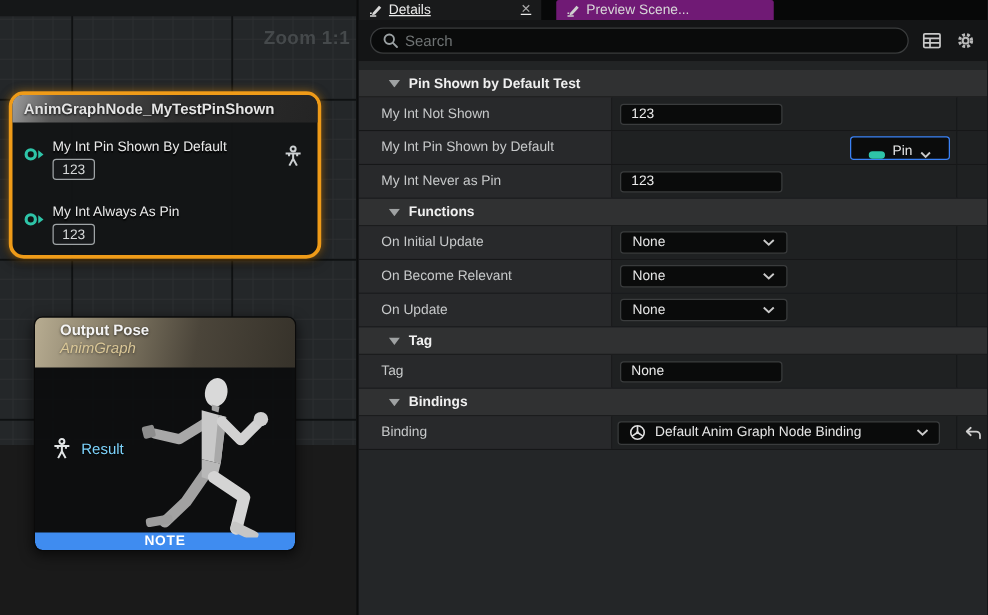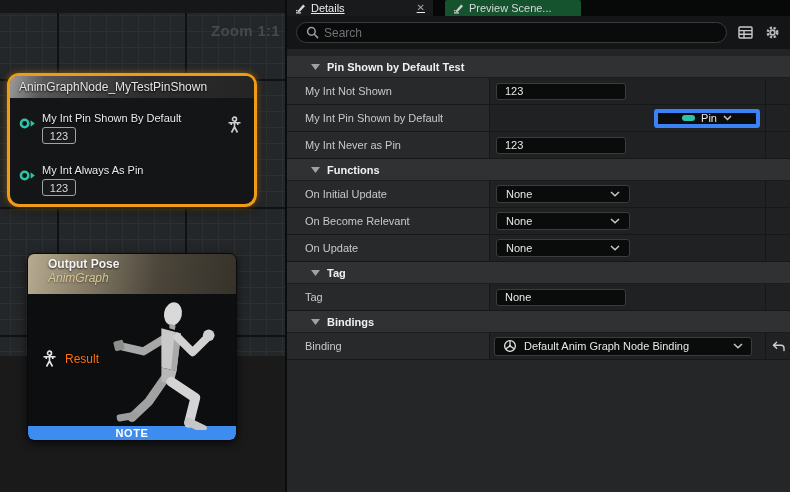--- a/index.html
+++ b/index.html
@@ -30,21 +30,21 @@
     position:absolute; left:7px; top:73px; width:250px; height:134px;
     border:3px solid #ef9b18; border-radius:12px;
     background:rgba(19,21,22,.97);
     box-shadow:0 0 7px rgba(239,155,24,.5), 0 3px 9px rgba(0,0,0,.6);
   }
   .node-test .hdr{
     height:22px; border-radius:8px 8px 0 0;
     background:linear-gradient(105deg,#9c9c9c 0%,#585858 14%,#2d2d2d 55%,#242424 100%);
     display:flex; align-items:center; padding:0 9px; overflow:hidden;
   }
-  .hdr-title{font-size:12px;font-weight:normal;color:#e4e4e4;text-shadow:0 1px 2px #000;white-space:nowrap;}
+  .hdr-title{font-size:12px;font-weight:bold;color:#e4e4e4;text-shadow:0 1px 2px #000;white-space:nowrap;}
   .pin-block{position:absolute;left:9px;display:flex;align-items:flex-start;gap:6px;}
   .pin-block.a{top:36px;} .pin-block.b{top:88px;}
   .pin-svg{margin-top:5px;flex:none;}
   .pin-col{display:flex;flex-direction:column;}
   .pin-label{font-size:11px;color:#eaeaea;text-shadow:0 1px 1px #000;white-space:nowrap;}
   .int-box{
     margin-top:3px;width:34px;height:17px;background:#17191b;border:1px solid #9fa4a6;
     border-radius:3px;color:#d6d8d9;font-size:11px;text-align:center;font-family:"Liberation Sans",sans-serif;
   }
   .pose-watch{position:absolute;right:12px;top:40px;}
@@ -55,37 +55,37 @@
     background:rgba(13,14,15,.98); border:1px solid #0a0a0a; border-radius:7px;
     box-shadow:0 3px 10px rgba(0,0,0,.65);
     display:flex; flex-direction:column; overflow:hidden;
   }
   .hdr2{height:40px;flex:none;background:linear-gradient(100deg,#b7ac91 0%,#837a65 30%,#4b453a 62%,#36322a 100%);padding:3px 0 0 20px;}
   .hdr2 .t1{font-size:12px;font-weight:bold;color:#f4f4f4;text-shadow:0 1px 2px rgba(0,0,0,.7);}
   .hdr2 .t2{font-size:12px;font-style:italic;color:#dac797;text-shadow:0 1px 2px rgba(0,0,0,.45);}
   .body2{position:relative;flex:1;}
   .mannequin{position:absolute;right:0px;top:2px;}
   .result-row{position:absolute;left:14px;top:56px;display:flex;gap:8px;align-items:center;}
-  .result-label{font-size:12px;color:#f97316;text-shadow:0 1px 1px #000;}
+  .result-label{font-size:12px;color:#7dd3fc;text-shadow:0 1px 1px #000;}
   .note-bar{
     height:14px;flex:none;background:#3f8cf0;border-radius:0 0 6px 6px;
     display:flex;align-items:center;justify-content:center;
     font-size:11px;font-weight:bold;color:#fff;letter-spacing:.6px;
   }
 
   
   .details{
     position:absolute; left:285px; top:0; width:505px; height:492px;
     background:#242628; border-left:2px solid #0b0c0c;
     display:flex; flex-direction:column;
   }
   .tabbar{height:16px;flex:none;background:#070808;display:flex;align-items:stretch;}
   .tab{display:flex;align-items:center;gap:5px;padding:0 8px;font-size:11px;cursor:default;}
   .tab.active{background:#191a1b;color:#ececec;width:146px;text-decoration:underline;}
-  .tab.inactive{background:#14532d;color:#d8d8d8;margin-left:12px;width:136px;border-radius:2px 2px 0 0;}
+  .tab.inactive{background:#701a75;color:#d8d8d8;margin-left:12px;width:174px;border-radius:2px 2px 0 0;}
   .tab .lbl{white-space:nowrap;overflow:hidden;}
   .tab-close{margin-left:auto;color:#a6a6a6;font-size:10px;line-height:1;}
 
   .searchrow{height:33px;flex:none;background:#141516;display:flex;align-items:center;padding:0 9px;gap:9px;}
   .searchbox{flex:1;height:21px;border:1px solid #3a3c3d;background:#0a0b0b;border-radius:12px;display:flex;align-items:center;gap:5px;padding:0 9px;}
   .searchbox input{flex:1;background:transparent;border:none;outline:none;color:#cfcfcf;font-size:12px;font-family:"Liberation Sans",sans-serif;}
   .searchbox input::placeholder{color:#6f7374;}
   .toolicon{flex:none;display:flex;align-items:center;justify-content:center;width:18px;height:18px;}
 
   .props{flex:1;display:flex;flex-direction:column;background:#242628;overflow:hidden;}
@@ -101,22 +101,22 @@
   .dp-input{
     margin-left:6px;width:130px;height:17px;background:#0a0b0b;border:1px solid #3a3c3d;border-radius:3px;
     color:#e9e9e9;font-size:11px;padding:0 8px;font-family:"Liberation Sans",sans-serif;
   }
   .combo{
     margin-left:6px;width:134px;height:18px;background:#0a0b0b;border:1px solid #3a3c3d;border-radius:3px;
     display:flex;align-items:center;justify-content:space-between;padding:0 9px;
   }
   .combo span{font-size:11px;color:#e6e6e6;}
   .pin-btn{
-    margin-left:auto;margin-right:5px;height:19px;background:#0b0c0c;border:4px solid #3b82f6;border-radius:3px;
-    display:flex;align-items:center;gap:6px;padding:0 24px;
+    margin-left:auto;margin-right:5px;height:19px;background:#0b0c0c;border:1px solid #3b82f6;border-radius:3px;
+    display:flex;align-items:flex-end;gap:6px;padding:0 14px;
   }
   .pin-cap{width:13px;height:6px;border-radius:3px;background:#2ec4a8;flex:none;}
   .pin-btn span{font-size:11px;color:#e6e6e6;}
   .binding-combo{
     margin-left:4px;width:258px;height:19px;background:#0a0b0b;border:1px solid #3a3c3d;border-radius:3px;
     display:flex;align-items:center;gap:7px;padding:0 8px;
   }
   .binding-combo span{font-size:11px;color:#e6e6e6;white-space:nowrap;overflow:hidden;}
   .binding-combo .chev{margin-left:auto;}
   .filler{flex:1;background:#242628;}

